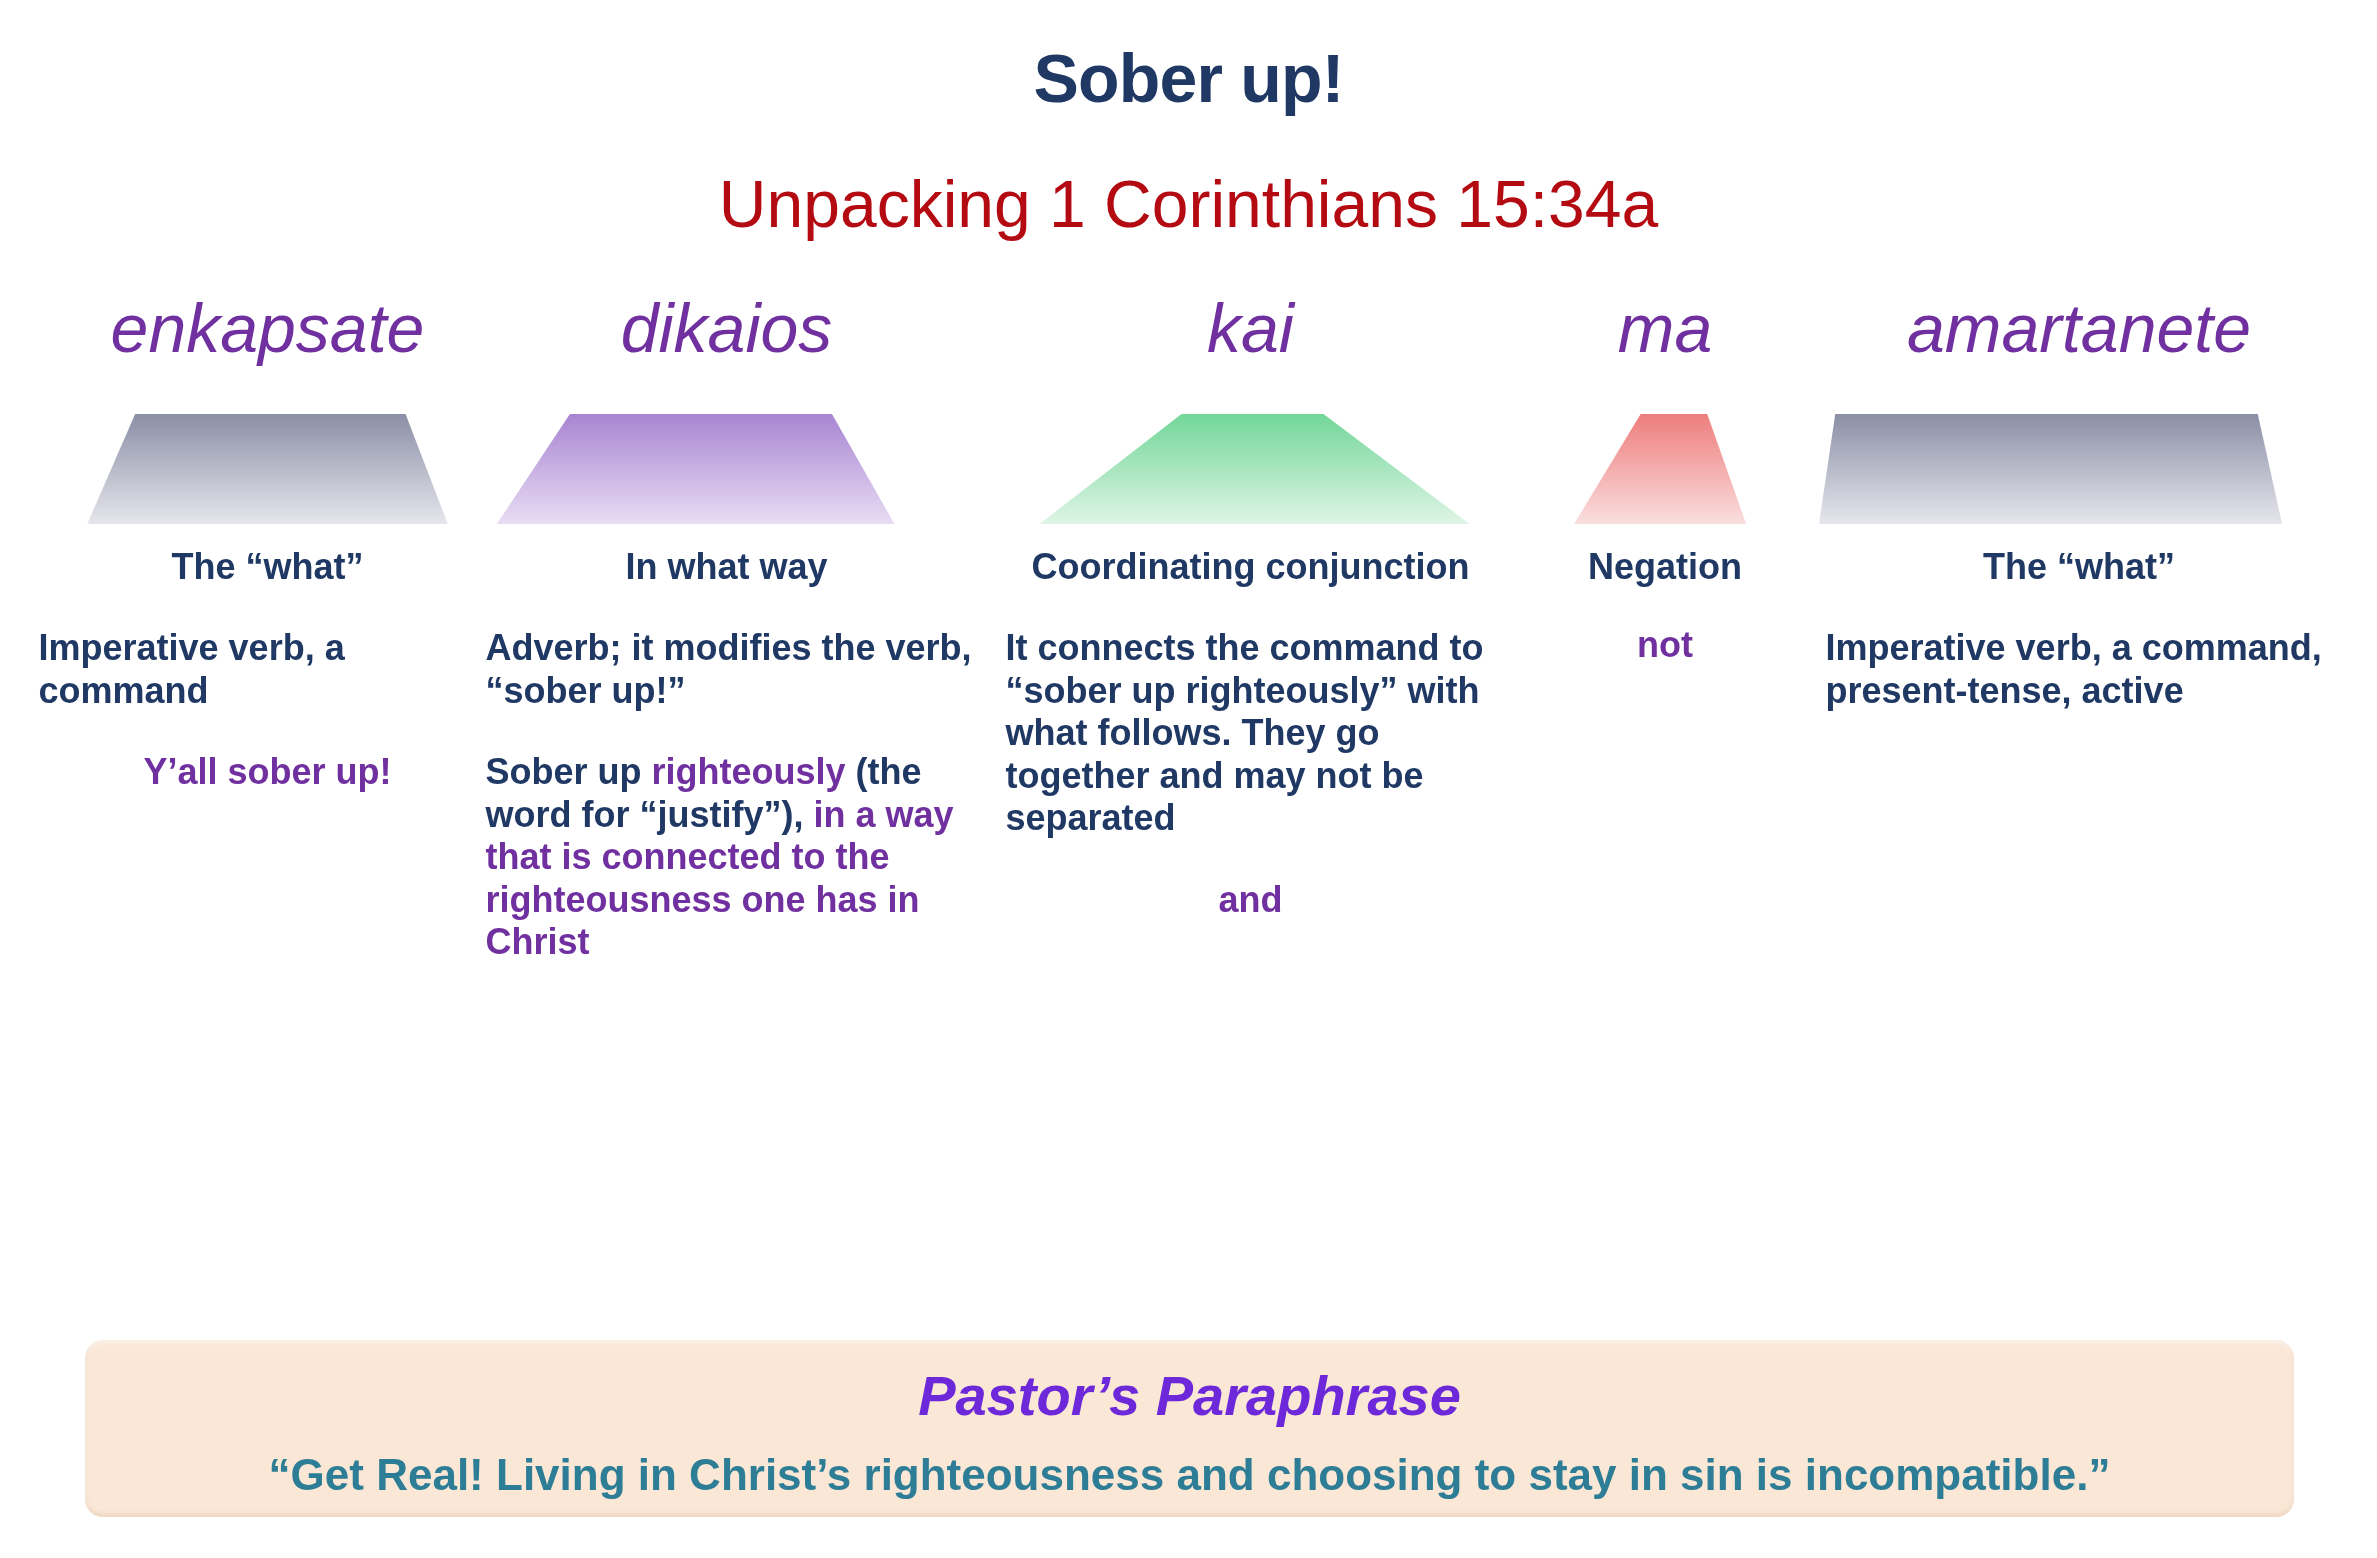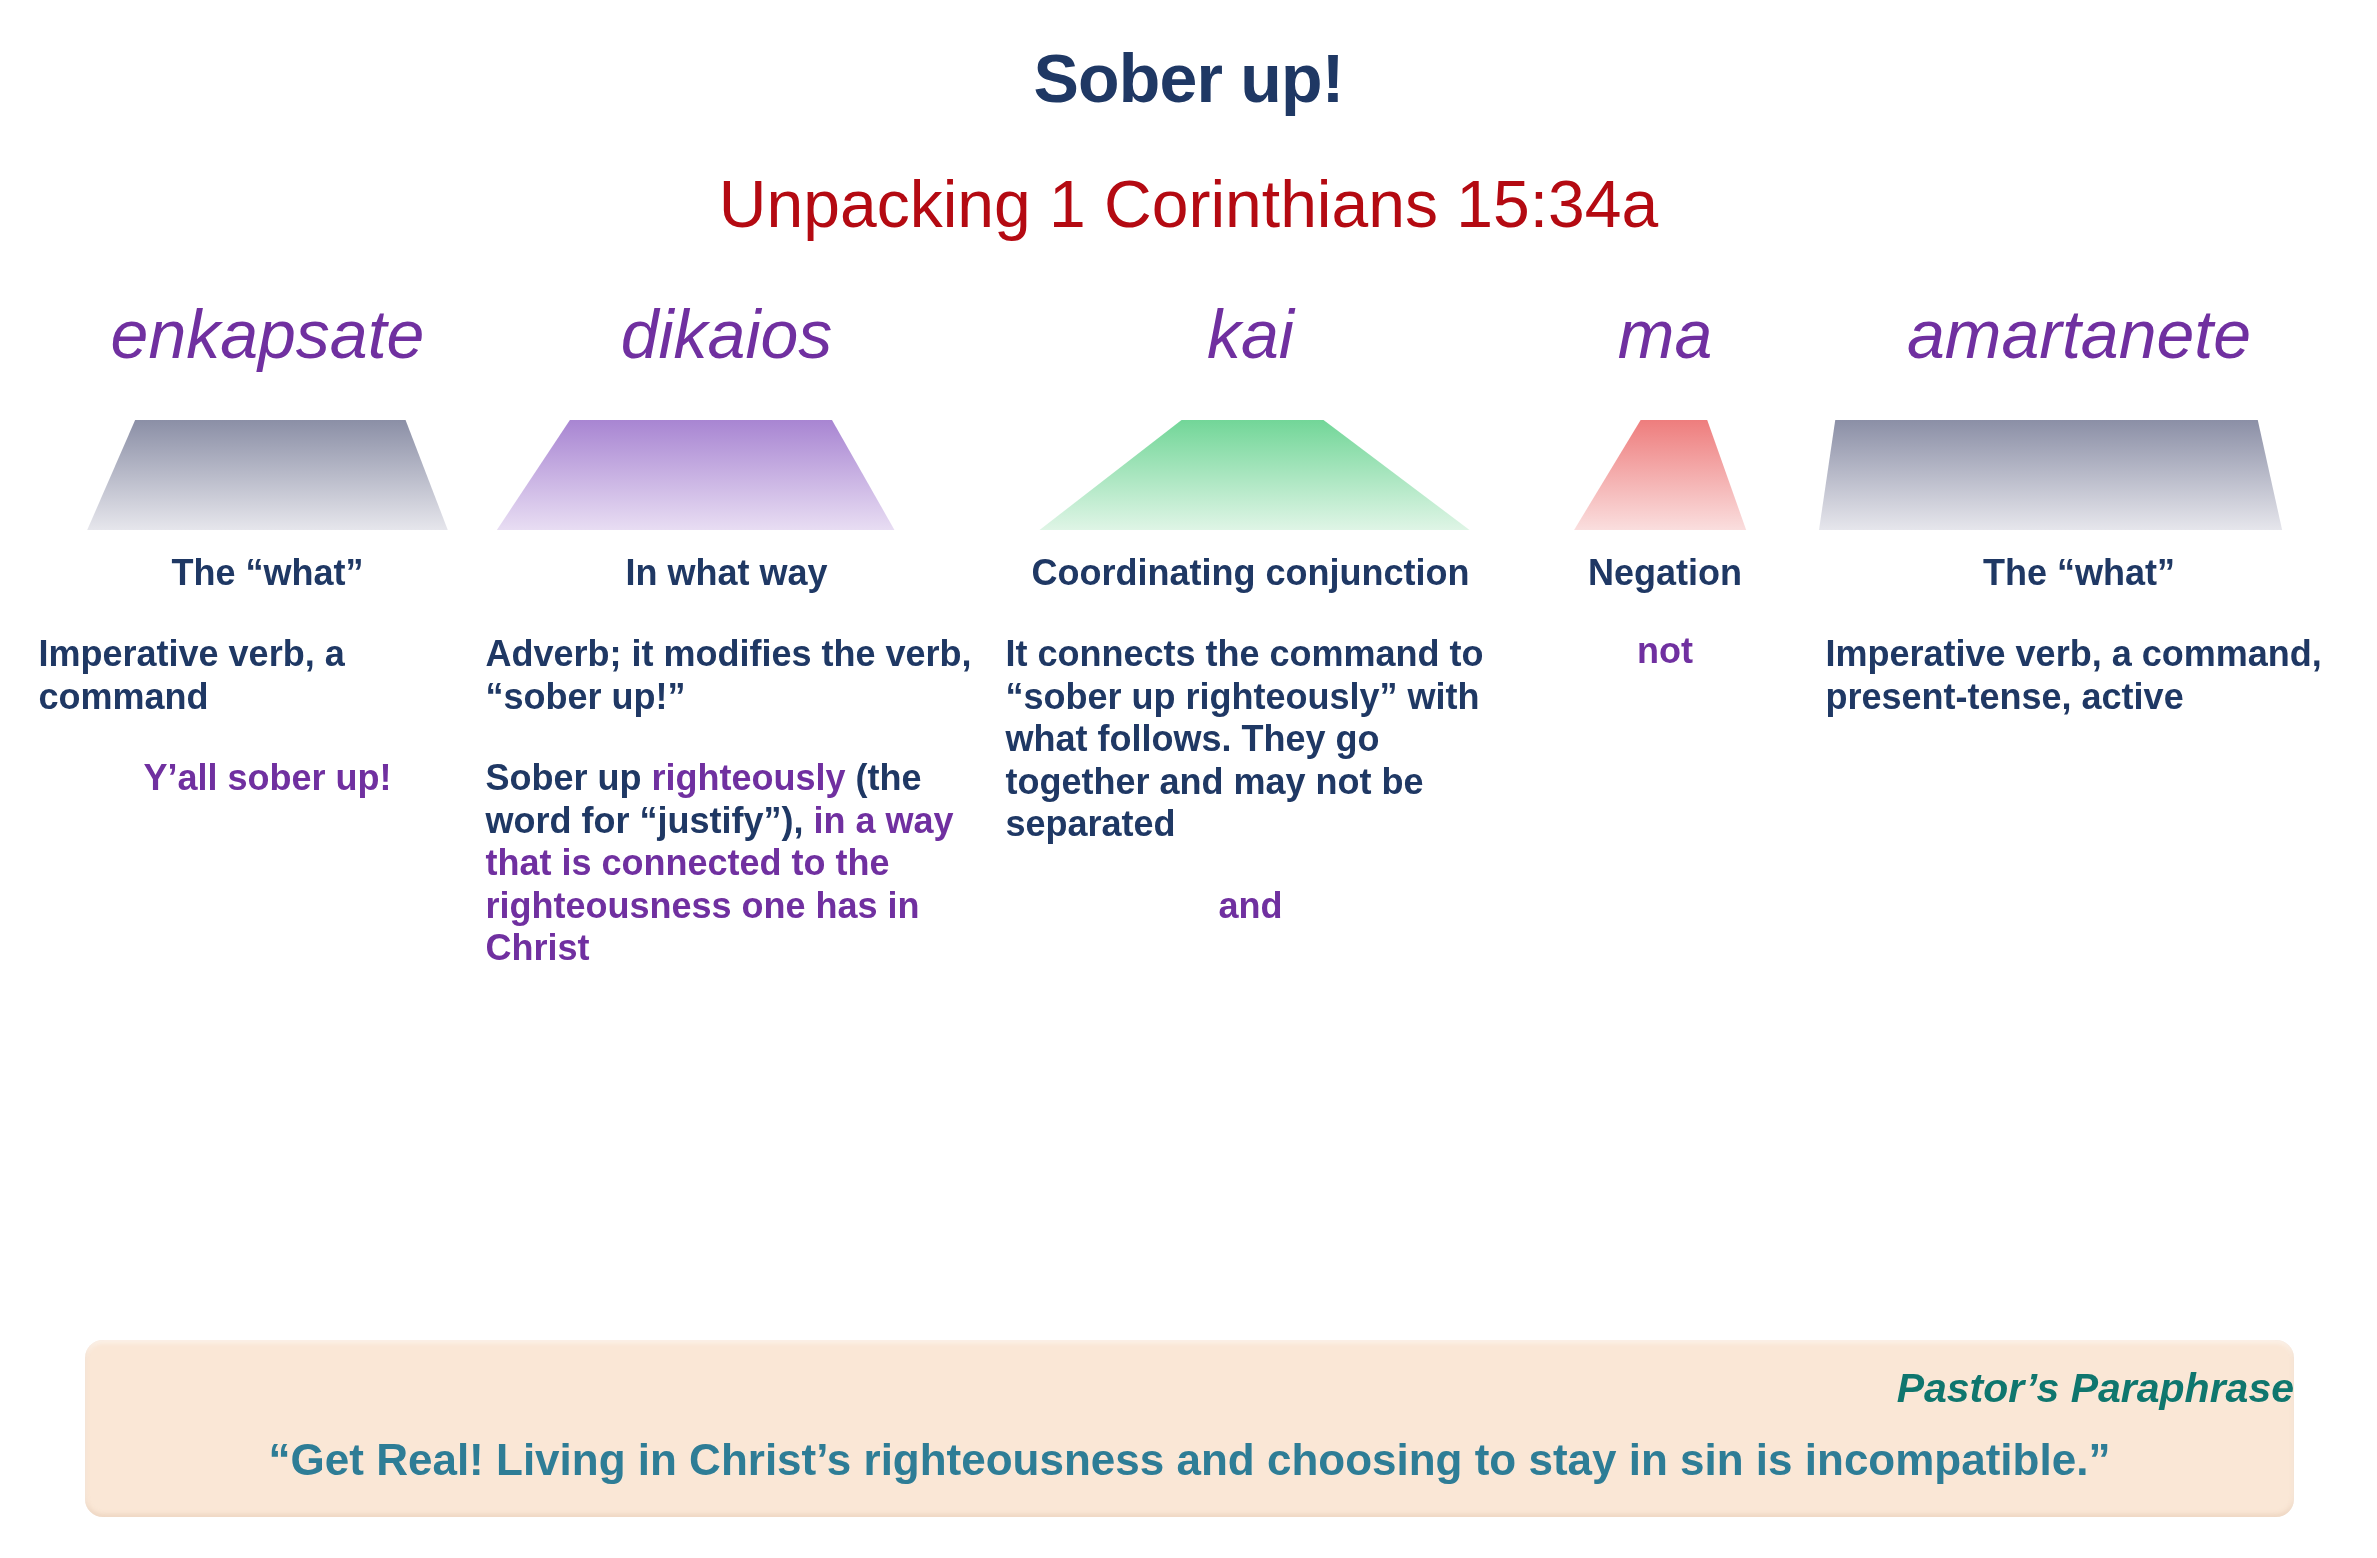--- a/index.html
+++ b/index.html
@@ -35,21 +35,21 @@
     text-align: center;
     font-size: 66px;
     font-weight: normal;
     color: #B40A12;
   }
 
   
   #columns {
     position: absolute;
     left: 0;
-    top: 300px;
+    top: 294px;
     width: 2377px;
     height: 974px;
   }
   .column {
     position: absolute;
     top: 0;
   }
 
   .greek-word {
     position: absolute;
@@ -123,26 +123,25 @@
     top: 1340px;
     width: 2209px;
     height: 177px;
     background: #FAE7D6;
     border-radius: 18px;
     box-shadow: inset 0 -2.4px 4.9px rgba(200,160,130,0.28), inset 0 2.4px 4.9px rgba(255,255,255,0.6);
     text-align: center;
   }
   #paraphrase-label {
     margin-top: 28px;
-    font-size: 41px;
+    font-size: 56px;
     font-style: italic;
     font-weight: bold;
-    color: #0f766e;
+    color: #6d28d9;
     line-height: 1.0;
-    text-align: right;
   }
   #paraphrase-text {
     margin-top: 29px;
     font-size: 44px;
     font-weight: bold;
     color: #2E7D96;
     line-height: 1.0;
     padding: 0 24px;
   }
 </style>

